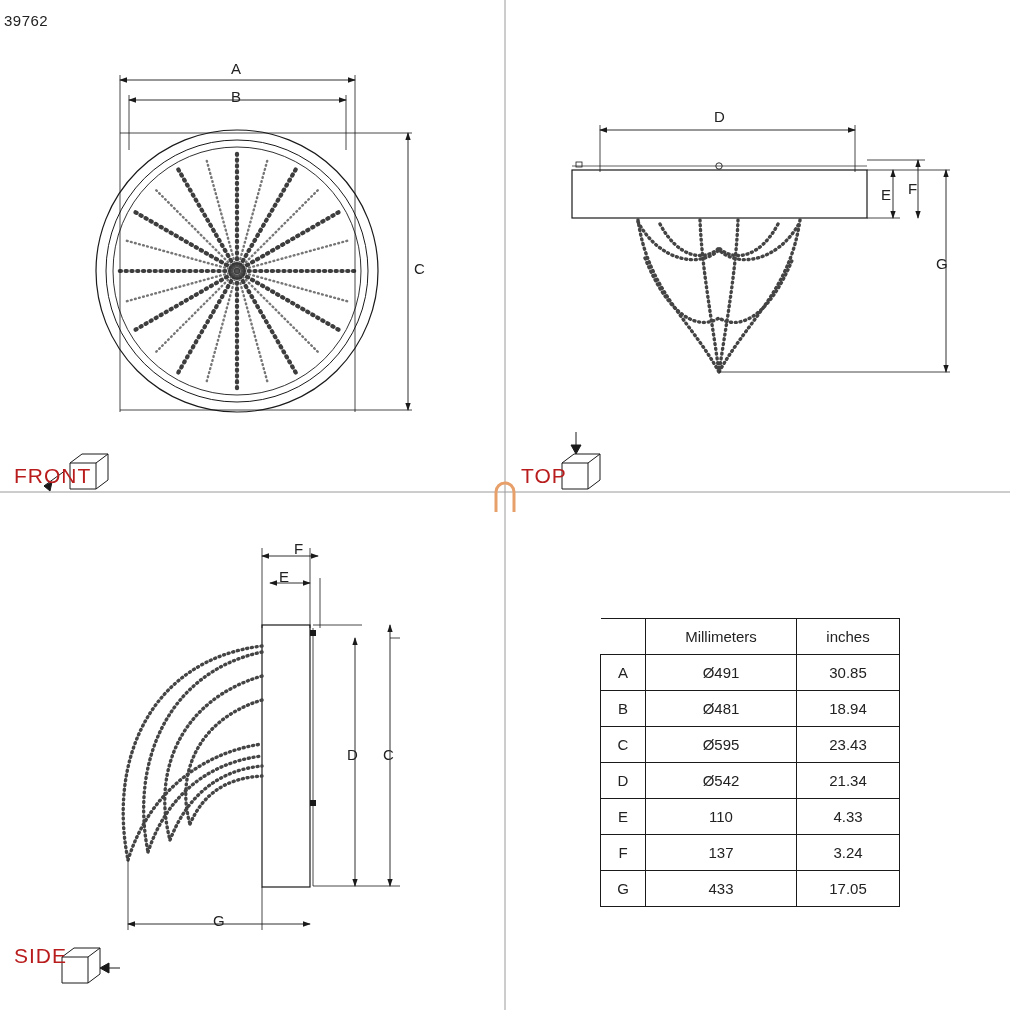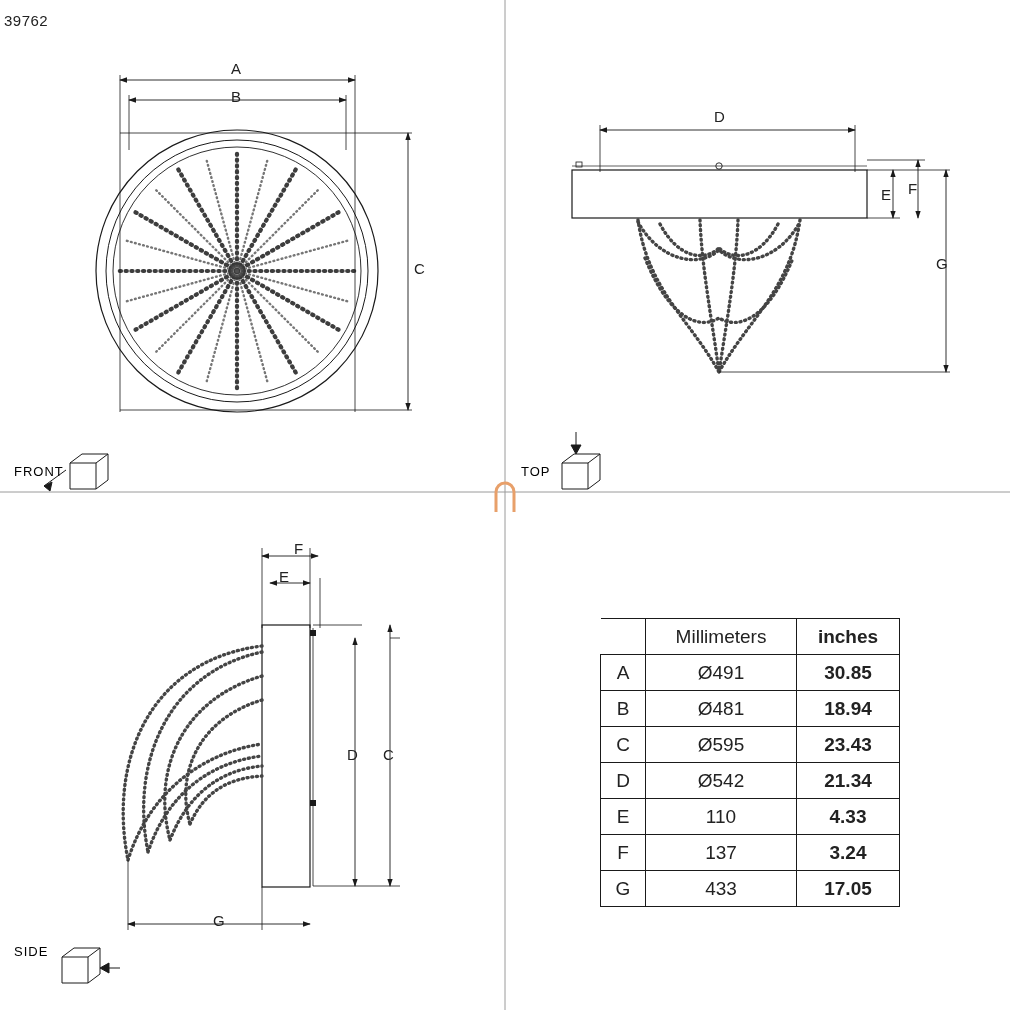--- a/index.html
+++ b/index.html
@@ -25,51 +25,51 @@
     left: 4px;
     top: 12px;
     font-size: 15px;
     letter-spacing: 0.5px;
     color: #222;
   }
   
 
   .view-label {
     position: absolute;
-    font-size: 13px;
+    font-size: 21px;
     letter-spacing: 1px;
-    color: #000000;
+    color: #b91c1c;
   }
   #front-label { left: 14px; top: 464px; }
   #top-label   { left: 521px; top: 464px; }
   #side-label  { left: 14px; top: 944px; }
 
   .dim-letter {
     position: absolute;
     font-size: 15px;
     color: #222;
   }
 
   table.spec {
     position: absolute;
     left: 600px;
     top: 618px;
     border-collapse: collapse;
-    font-size: 19px;
+    font-size: 15px;
   }
   table.spec td, table.spec th {
     border: 1px solid #1a1a1a;
     text-align: center;
     font-weight: normal;
     color: #222;
     height: 33px;
   }
   table.spec .c-key   { width: 42px; }
   table.spec .c-mm    { width: 148px; }
-  table.spec .c-in    { width: 100px; font-weight: bold; }
+  table.spec .c-in    { width: 100px; }
   table.spec thead td.c-key { border-top: none; border-left: none; }
   table.spec thead td.blank { border-top: 1px solid #1a1a1a; }
   svg { display: block; }
 </style>
 </head>
 <body>
 
 <div class="part-no">39762</div>
 
 <svg id="sheet" viewBox="0 0 1010 1010">

